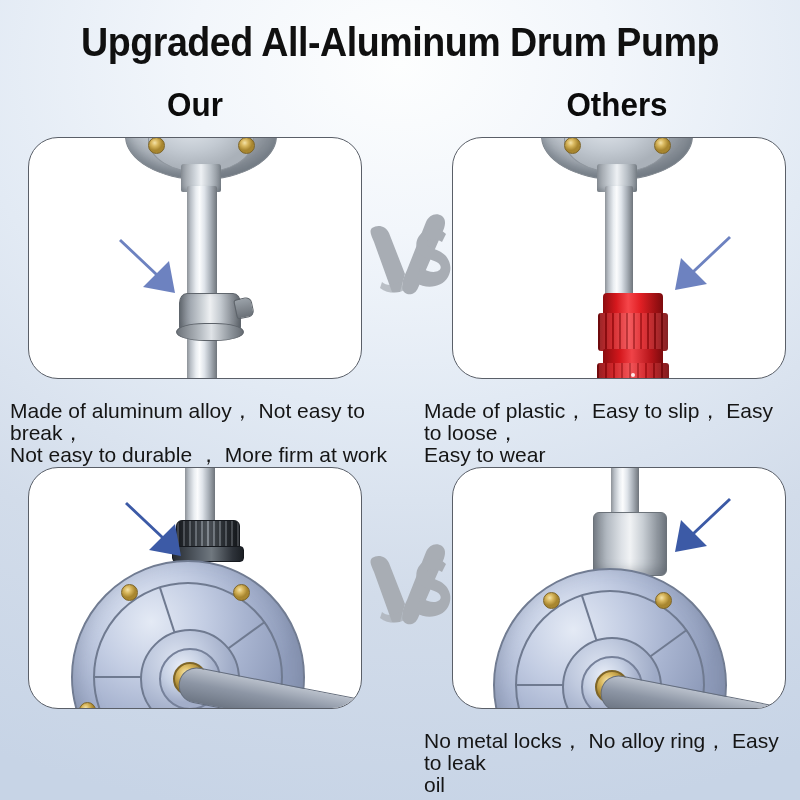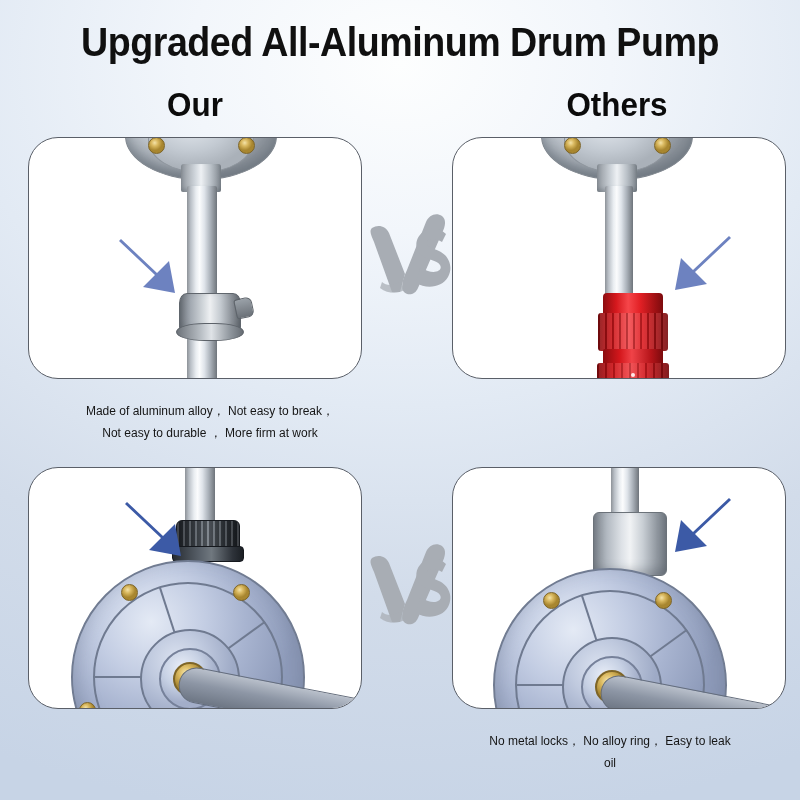--- a/index.html
+++ b/index.html
@@ -278,22 +278,22 @@
   .vs {
     position: absolute;
     width: 96px; height: 96px;
   }
   .vs.top    { left: 360px; top: 208px; }
   .vs.bottom { left: 360px; top: 538px; }
 
   
   .caption {
     position: absolute;
-    text-align: center;
-    font-size: 12px;
+    text-align: left;
+    font-size: 21px;
     line-height: 22px;
     color: #151515;
     white-space: pre-line;
   }
   .caption.tl { left: 10px;  top: 400px; width: 400px; }
   .caption.tr { left: 424px; top: 400px; width: 372px; }
   .caption.bl { left: 8px;   top: 730px; width: 404px; }
   .caption.br { left: 424px; top: 730px; width: 372px; }
 </style>
 </head>
@@ -423,16 +423,18 @@
         <path d="M12 20 C18 16 26 18 29 25 L45 66 L40 84 L32 84 L14 34 C11 27 9 23 12 20 Z"></path>
         <path d="M47 62 L66 14 C69 7 76 4 82 8 C87 12 85 19 82 25 L58 80 C55 87 48 88 44 84 C40 80 43 70 47 62 Z"></path>
         <path d="M86 26 C80 20 70 19 63 24 C55 30 54 41 61 47 C67 52 77 52 80 57 C83 62 76 66 68 63 L60 60 L56 75 C66 81 82 80 88 69 C94 58 88 47 79 43 C73 40 66 39 67 34 C68 30 76 30 82 34 Z"></path>
         <path d="M20 80 C28 86 38 86 44 82 L40 74 C34 78 26 78 22 74 Z" opacity="0.75"></path>
       </g>
     </svg>
   </div>
 
   <div class="caption tl">Made of aluminum alloy， Not easy to break，
 Not easy to durable ， More firm at work</div>
+  <div class="caption tr">Made of plastic， Easy to slip， Easy to loose，
+Easy to wear</div>
   <div class="caption br">No metal locks， No alloy ring， Easy to leak
 oil</div>
 
 </div>
 
 </body></html>

